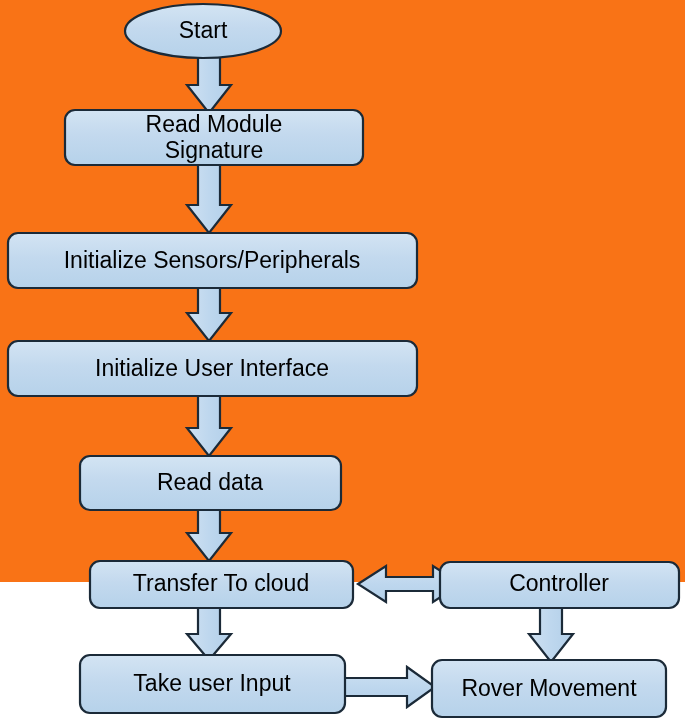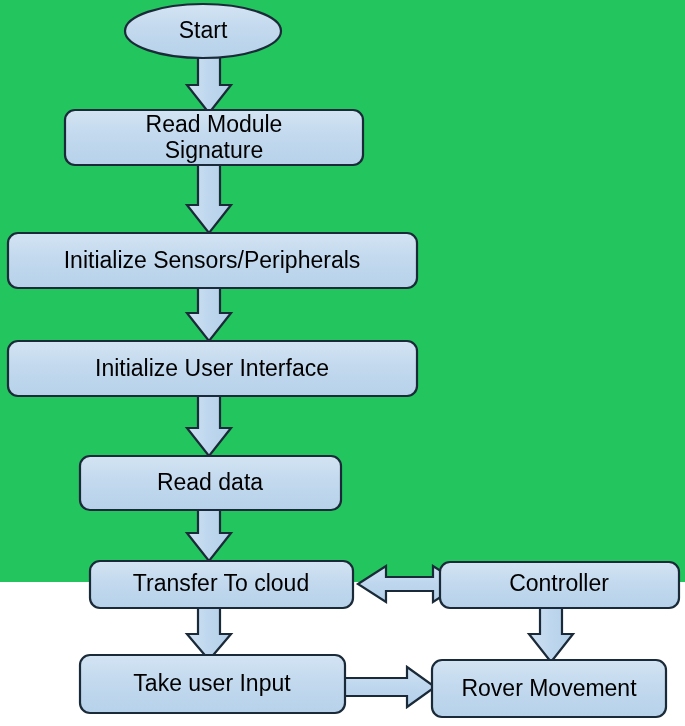--- a/index.html
+++ b/index.html
@@ -11,21 +11,21 @@
   body {
     width: 685px;
     height: 726px;
     overflow: hidden;
     font-family: "Liberation Sans", sans-serif;
   }
   #diagram-root {
     position: relative;
     width: 685px;
     height: 582px;
-    background: #22c55e;
+    background: #f97316;
   }
   svg#flowchart-svg {
     display: block;
     width: 685px;
     height: 726px;
   }
   .node-label {
     font-family: "Liberation Sans", sans-serif;
     font-size: 23px;
     fill: #000000;

